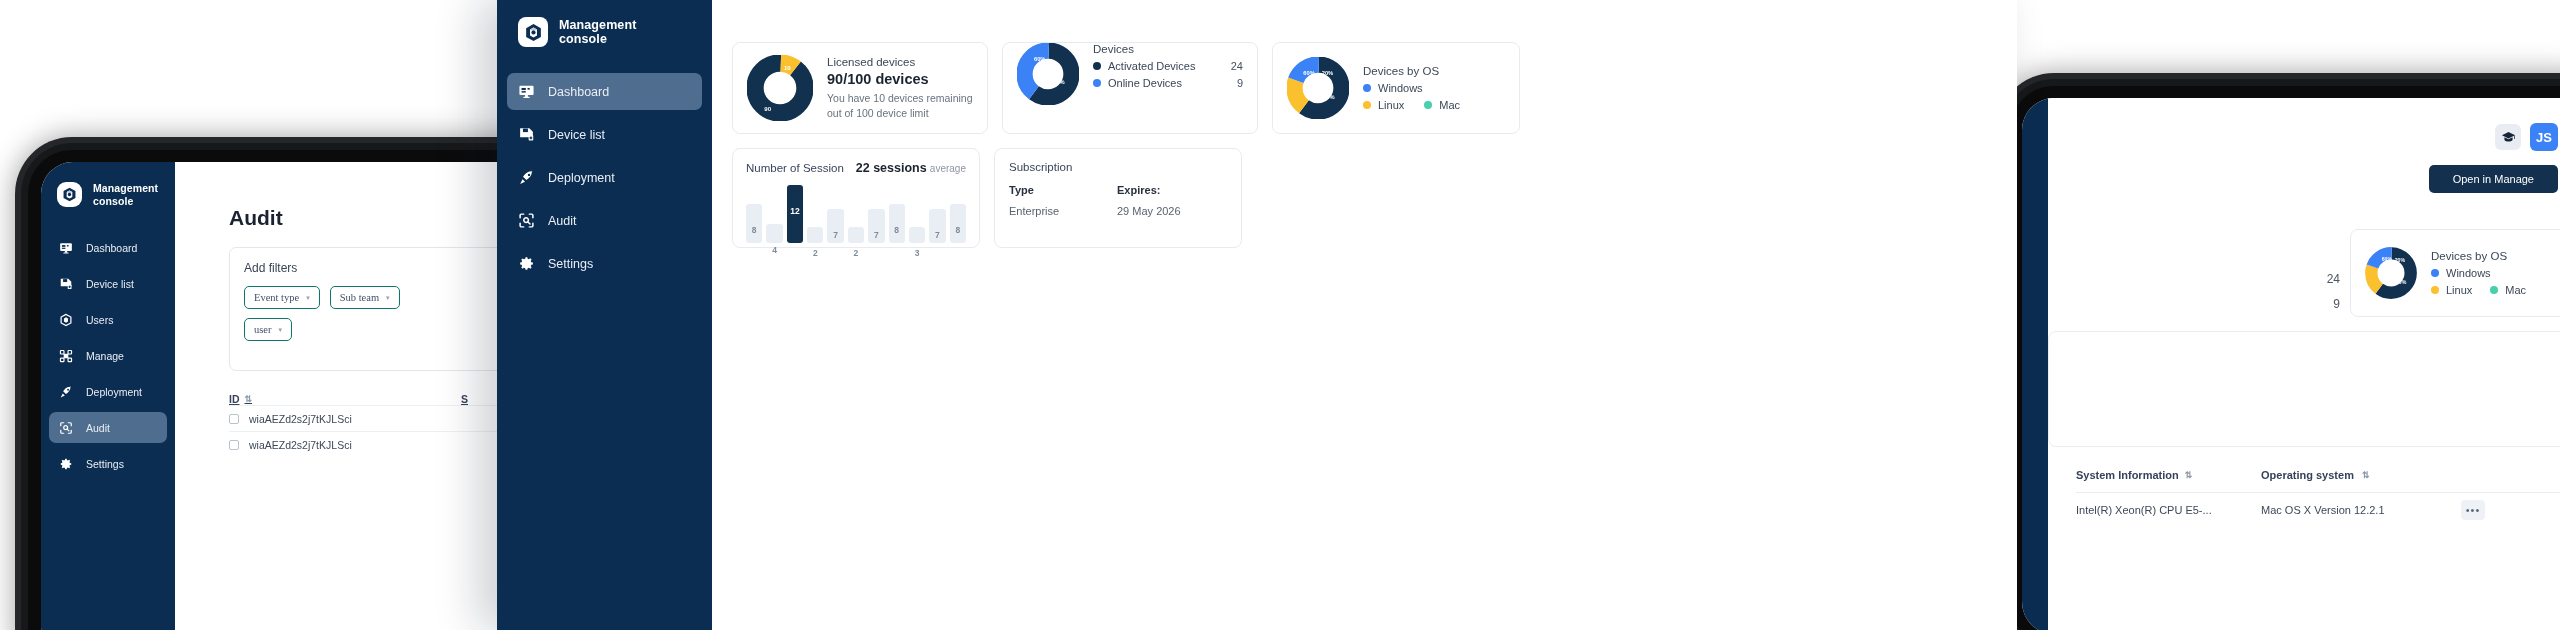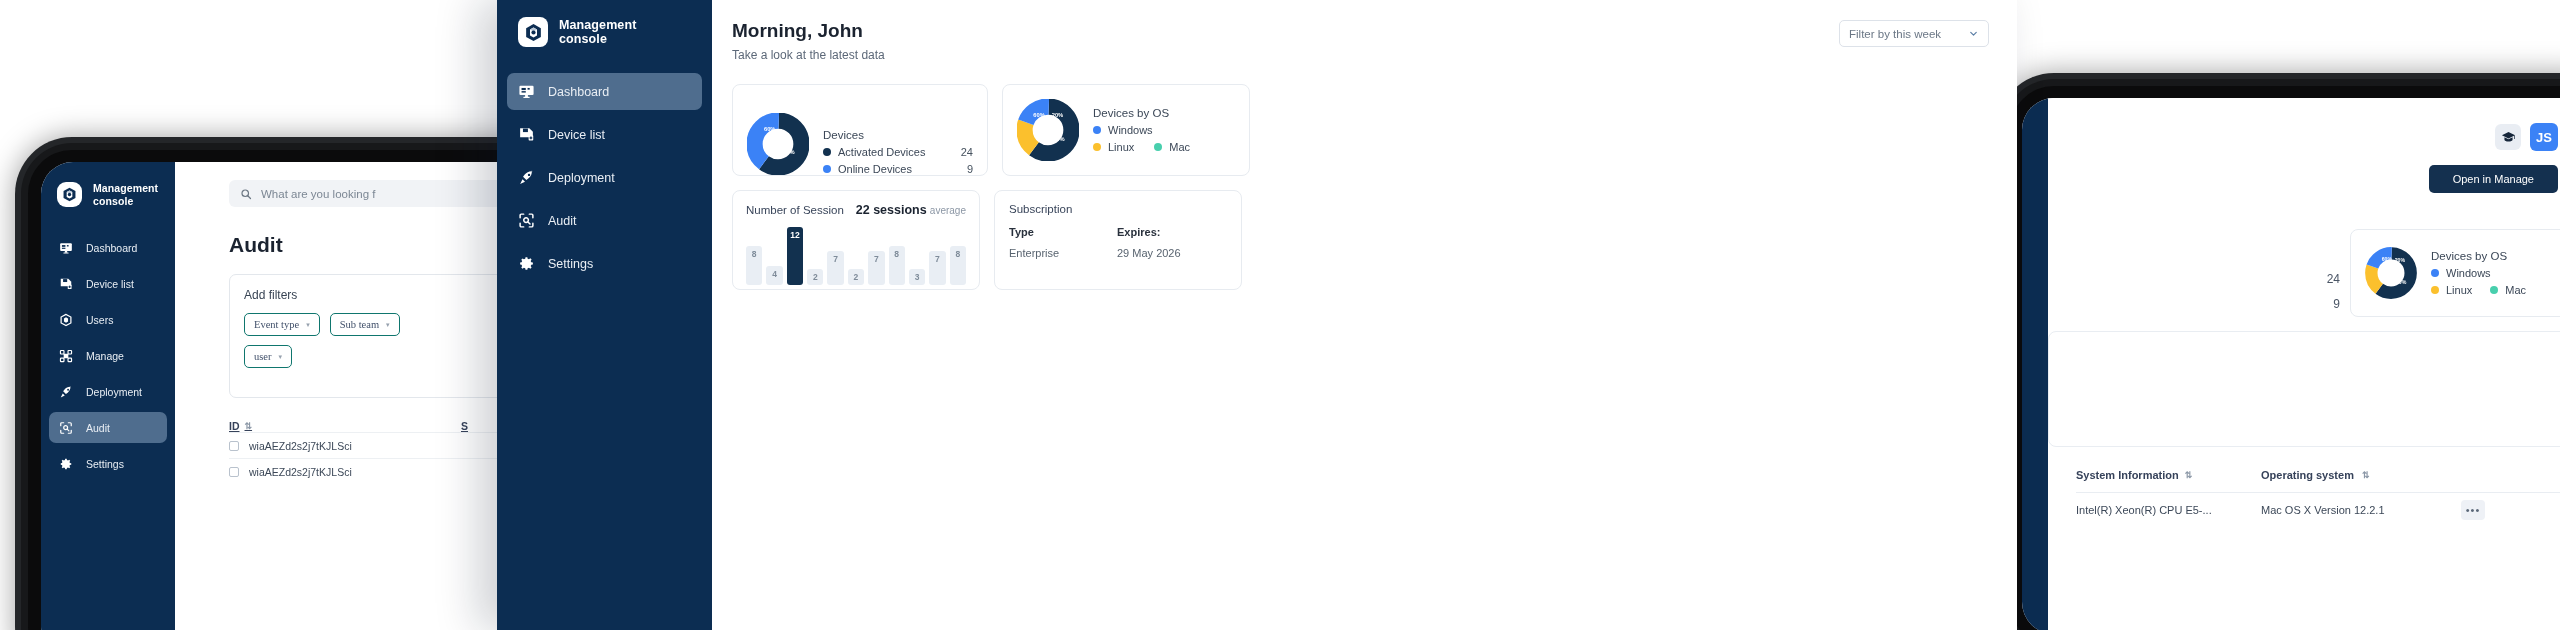--- a/index.html
+++ b/index.html
@@ -120,21 +120,21 @@
   #subgreeting { font-size: 12px; color: #5c6878; margin-top: 6px; }
   #week-filter {
     width: 150px; height: 27px; border: 1px solid #dde2e9; border-radius: 5px;
     display: flex; align-items: center; justify-content: space-between;
     padding: 0 9px; font-size: 11.5px; color: #6b7786; background: #fff;
   }
 
   .grid-top { display: flex; gap: 14px; margin-top: 22px; }
   .card { border: 1px solid #e7ebf0; border-radius: 8px; background: #fff; }
   #card-licensed { width: 256px; height: 92px; display: flex; align-items: center; gap: 14px; padding: 0 14px; }
-  #card-devices  { width: 256px; height: 92px; display: flex; align-items: flex-end; gap: 14px; padding: 0 14px; }
+  #card-devices  { width: 256px; height: 92px; display: flex; align-items: flex-start; gap: 14px; padding: 0 14px; }
   #card-os       { width: 248px; height: 92px; display: flex; align-items: center; gap: 14px; padding: 0 14px; }
   .card-body { flex: 1; min-width: 0; }
   .card-title { font-size: 11.5px; color: #3b4757; margin-bottom: 3px; }
   .big-stat { font-size: 14.5px; font-weight: bold; color: #1b2330; margin-bottom: 4px; }
   .card-sub { font-size: 10.5px; color: #68737f; line-height: 1.38; }
   .legend-line { display: flex; align-items: center; font-size: 11px; color: #3b4757; margin-top: 5px; }
   .dot { width: 8px; height: 8px; border-radius: 50%; flex: none; margin-right: 7px; }
   .legend-val { margin-left: auto; color: #46525f; }
 
   .grid-bottom { display: flex; gap: 14px; margin-top: 14px; }
@@ -142,21 +142,21 @@
   #card-subscription { width: 248px; height: 100px; padding: 12px 14px; }
   #sess-head { display: flex; justify-content: space-between; align-items: baseline; }
   #sess-label { font-size: 11.5px; color: #39455a; }
   #sess-avg { font-size: 11.5px; color: #1b2330; }
   #sess-avg b { font-size: 12.5px; }
   #sess-avg span { color: #8c97a5; font-size: 10px; font-weight: normal; }
   #bars { display: flex; align-items: flex-end; gap: 4px; height: 58px; margin-top: 10px; }
   .bar-wrap { flex: 1; display: flex; flex-direction: column; justify-content: flex-end; height: 100%; }
   .bar { background: #e9eef4; border-radius: 3px; position: relative; display: flex; justify-content: center; }
   .bar.hl { background: #12314f; }
-  .bar span { font-size: 8.5px; color: #7e8b99; font-weight: bold; padding-top: 3px; }
+  .bar span { font-size: 8.5px; color: #7e8b99; font-weight: bold; padding-top: 21px; }
   .bar.hl span { color: #fff; }
   #sub-title { font-size: 11.5px; color: #39455a; margin-bottom: 11px; }
   .sub-grid { display: flex; }
   .sub-col { width: 108px; }
   .sub-h { font-size: 11px; font-weight: bold; color: #29313d; margin-bottom: 9px; }
   .sub-v { font-size: 11px; color: #58636f; }
 </style>
 </head>
 <body>
 
@@ -252,27 +252,20 @@
               <svg width="14" height="14" viewBox="0 0 24 24" fill="#fff">
                 <path d="M12 8.2A3.8 3.8 0 1 0 12 15.8 3.8 3.8 0 0 0 12 8.2zm9 5.1v-2.6l-2.3-.4a7 7 0 0 0-.8-1.9l1.3-1.9-1.8-1.8-1.9 1.3a7 7 0 0 0-1.9-.8L13.2 3h-2.6l-.4 2.3a7 7 0 0 0-1.9.8L6.4 4.8 4.6 6.6l1.3 1.9a7 7 0 0 0-.8 1.9L3 10.7v2.6l2.1.4a7 7 0 0 0 .8 1.9l-1.3 1.9 1.8 1.8 1.9-1.3a7 7 0 0 0 1.9.8l.4 2.2h2.6l.4-2.2a7 7 0 0 0 1.9-.8l1.9 1.3 1.8-1.8-1.3-1.9a7 7 0 0 0 .8-1.9l2.3-.4z"></path>
               </svg>
             </span>
             <span>Settings</span>
           </div>
         </div>
     </div>
 
     <div id="left-content">
-      <div id="left-search">
-        <svg class="s-ico" width="12" height="12" viewBox="0 0 24 24" fill="none" stroke="#6d7884" stroke-width="2.4" stroke-linecap="round">
-          <circle cx="10.5" cy="10.5" r="6.5"></circle>
-            <path d="M15.5 15.5 21 21"></path>
-        </svg>
-        <span>What are you looking f</span>
-      </div>
 
       <div id="left-title">Audit</div>
 
       <div id="left-filters">
         <div class="fl-title">Add filters</div>
         <div class="chip-row">
           <div class="chip">
             <span>Event type</span>
             <span class="caret">▾</span>
           </div>
@@ -450,35 +443,36 @@
               <svg width="17" height="17" viewBox="0 0 24 24" fill="#fff">
                 <path d="M12 8.2A3.8 3.8 0 1 0 12 15.8 3.8 3.8 0 0 0 12 8.2zm9 5.1v-2.6l-2.3-.4a7 7 0 0 0-.8-1.9l1.3-1.9-1.8-1.8-1.9 1.3a7 7 0 0 0-1.9-.8L13.2 3h-2.6l-.4 2.3a7 7 0 0 0-1.9.8L6.4 4.8 4.6 6.6l1.3 1.9a7 7 0 0 0-.8 1.9L3 10.7v2.6l2.1.4a7 7 0 0 0 .8 1.9l-1.3 1.9 1.8 1.8 1.9-1.3a7 7 0 0 0 1.9.8l.4 2.2h2.6l.4-2.2a7 7 0 0 0 1.9-.8l1.9 1.3 1.8-1.8-1.3-1.9a7 7 0 0 0 .8-1.9l2.3-.4z"></path>
               </svg>
             </span>
             <span>Settings</span>
           </div>
         </div>
     </div>
 
     <div id="center-main">
-      <div id="center-head">
-        <div>
-          <div id="greeting">Morning, John</div>
-          <div id="subgreeting">Take a look at the latest data</div>
-        </div>
-        <div id="week-filter">
-          <span>Filter by this week</span>
-          <svg width="11" height="11" viewBox="0 0 24 24" fill="none" stroke="#5b7fa6" stroke-width="2.6" stroke-linecap="round" stroke-linejoin="round">
-            <path d="M6 9.5 12 15.5 18 9.5"></path>
+
+      <div class="grid-top">
+
+        <div class="card" id="card-licensed">
+          <svg width="66" height="66" viewBox="0 0 42 42">
+            <circle cx="21" cy="21" r="15.9" fill="transparent" stroke="#12314f" stroke-width="11" stroke-dasharray="90 10" stroke-dashoffset="15"></circle>
+            <circle cx="21" cy="21" r="15.9" fill="transparent" stroke="#fbc02d" stroke-width="11" stroke-dasharray="10 90" stroke-dashoffset="25"></circle>
+            <text x="23.5" y="9.7" fill="#fff" font-size="3.9" font-weight="bold" font-family="Liberation Sans, sans-serif">10</text>
+            <text x="11" y="35.6" fill="#fff" font-size="3.9" font-weight="bold" font-family="Liberation Sans, sans-serif">90</text>
           </svg>
-        </div>
-      </div>
-
-      <div class="grid-top">
-
+          <div class="card-body">
+            <div class="card-title">Licensed devices</div>
+            <div class="big-stat">90/100 devices</div>
+            <div class="card-sub">You have 10 devices remaining out of 100 device limit</div>
+          </div>
+        </div>
 
         <div class="card" id="card-devices">
           <svg width="62" height="62" viewBox="0 0 42 42">
             <circle cx="21" cy="21" r="15.9" fill="transparent" stroke="#12314f" stroke-width="11" stroke-dasharray="60 40" stroke-dashoffset="25"></circle>
             <circle cx="21" cy="21" r="15.9" fill="transparent" stroke="#3b82f6" stroke-width="11" stroke-dasharray="40 60" stroke-dashoffset="65"></circle>
             <text x="11.5" y="12" fill="#fff" font-size="3.9" font-weight="bold" font-family="Liberation Sans, sans-serif">60%</text>
             <text x="24.5" y="27.5" fill="#fff" font-size="3.9" font-weight="bold" font-family="Liberation Sans, sans-serif">20%</text>
           </svg>
           <div class="card-body">
             <div class="card-title">Devices</div>

